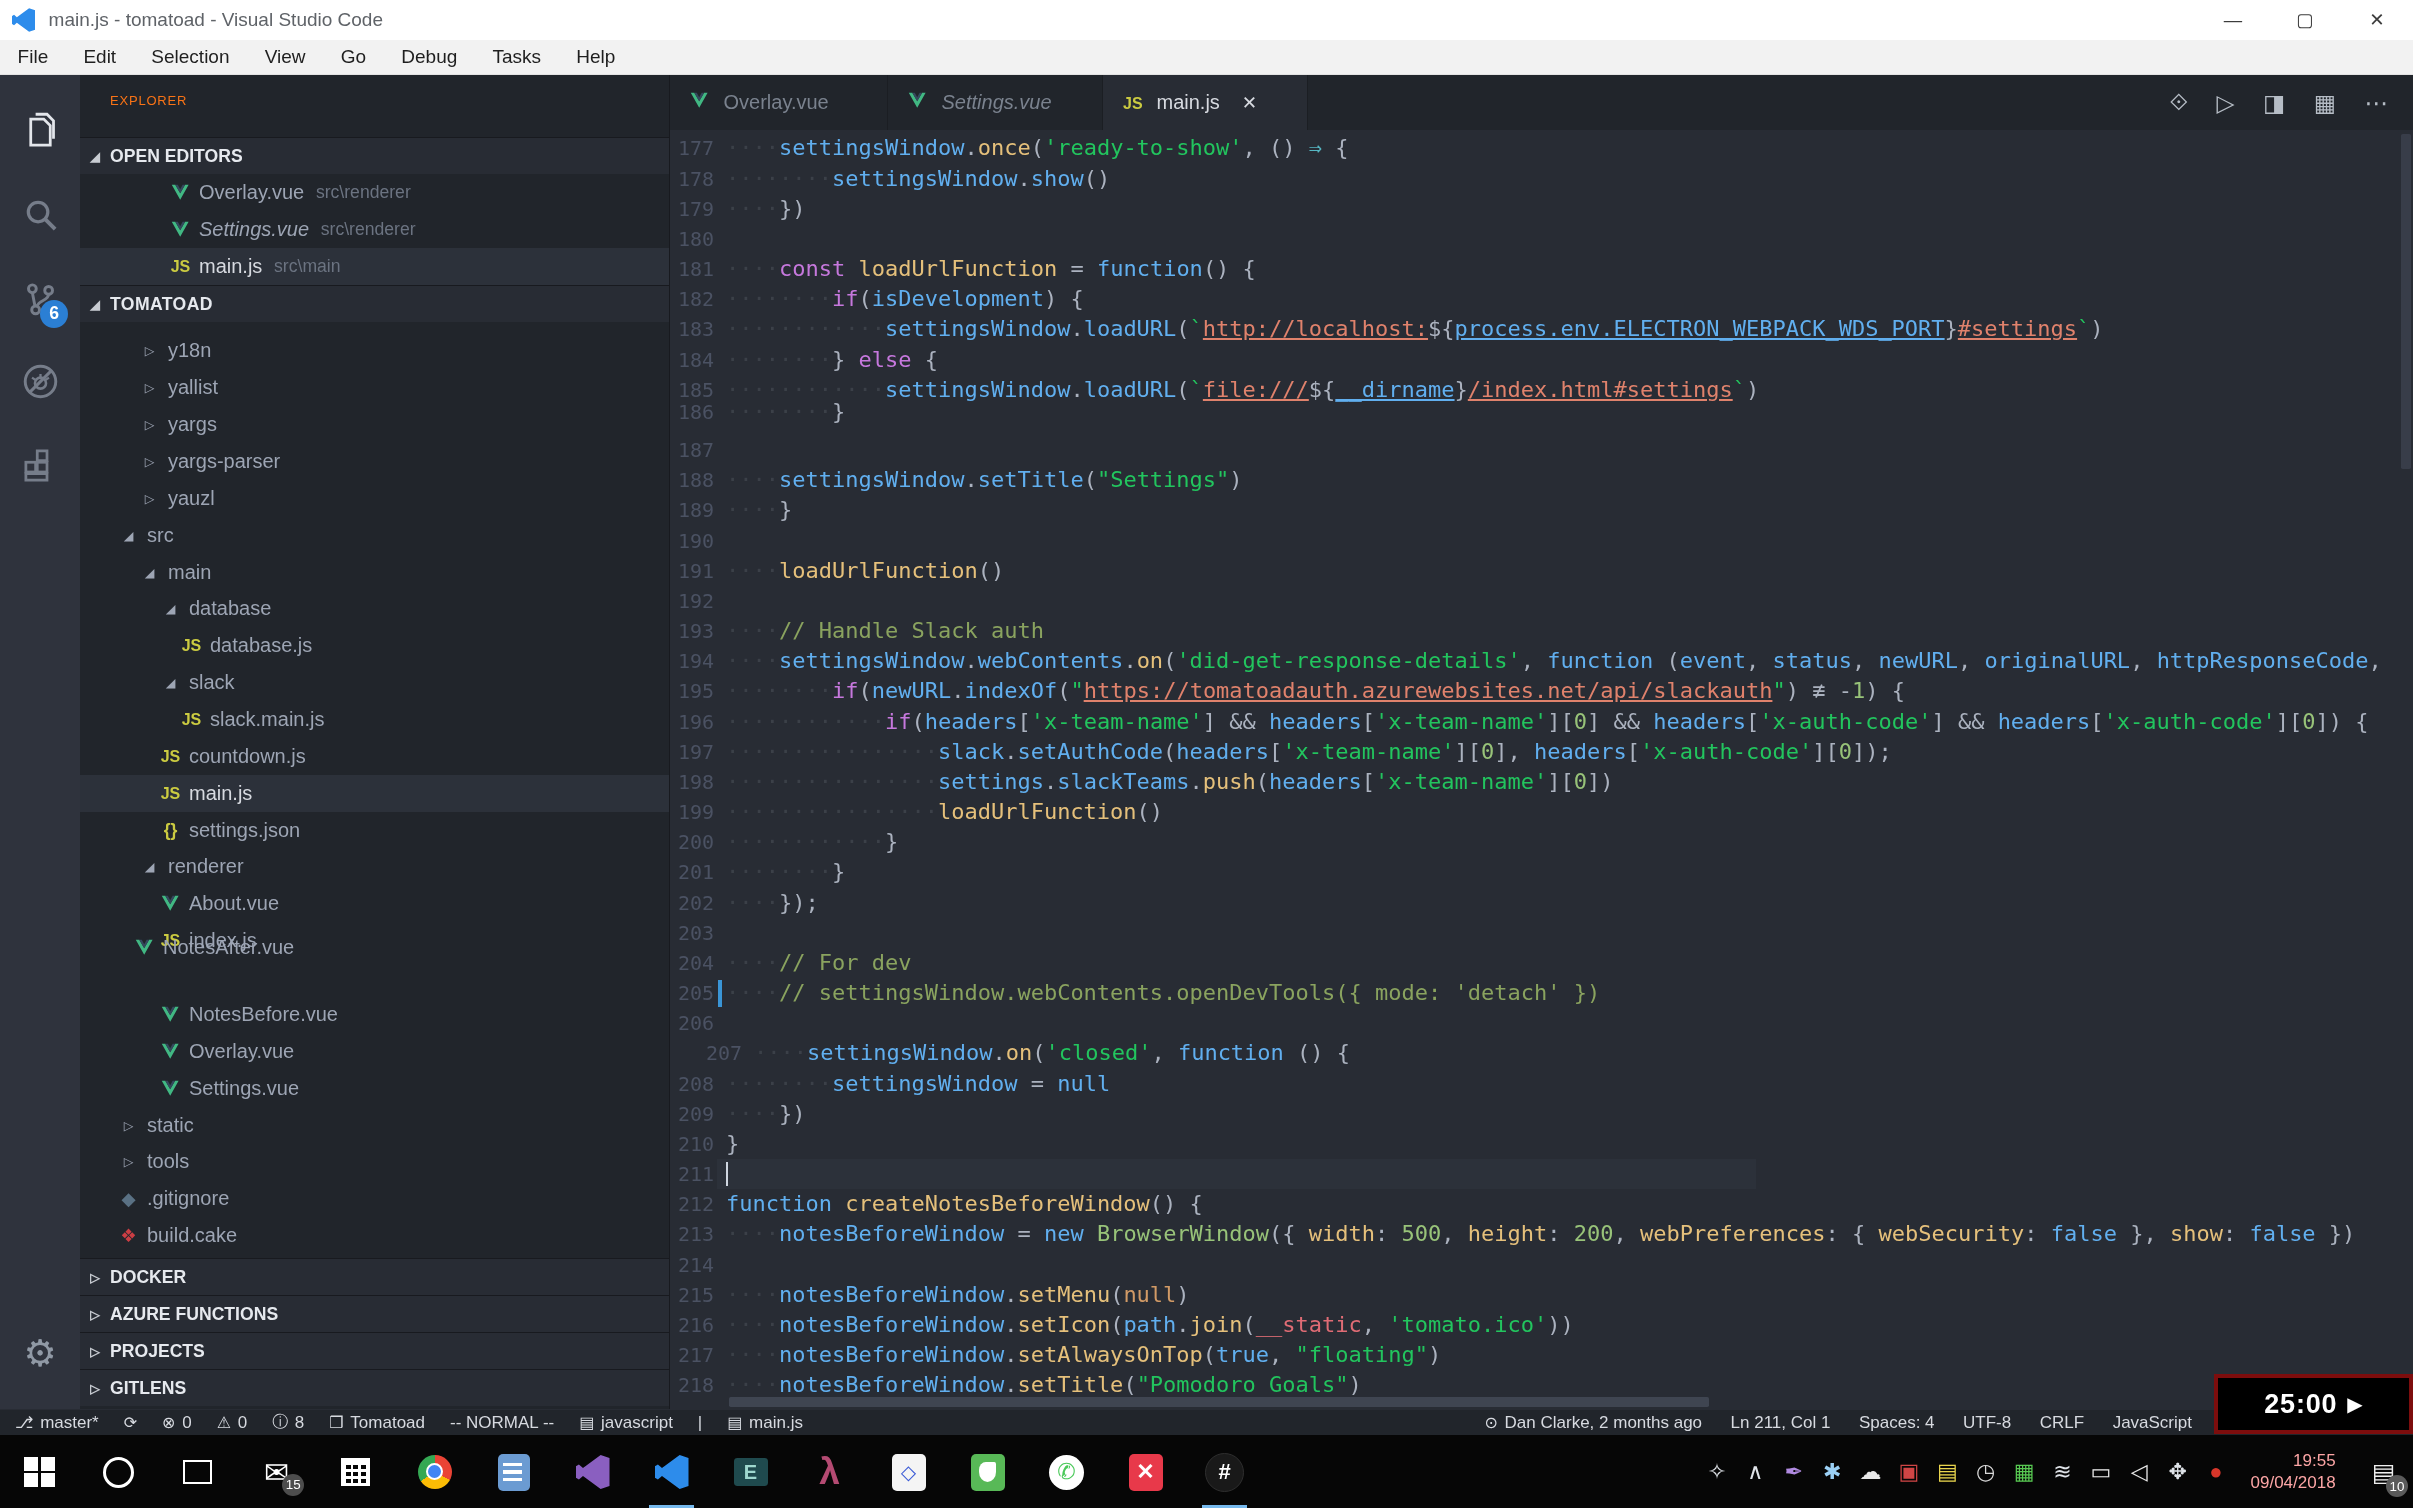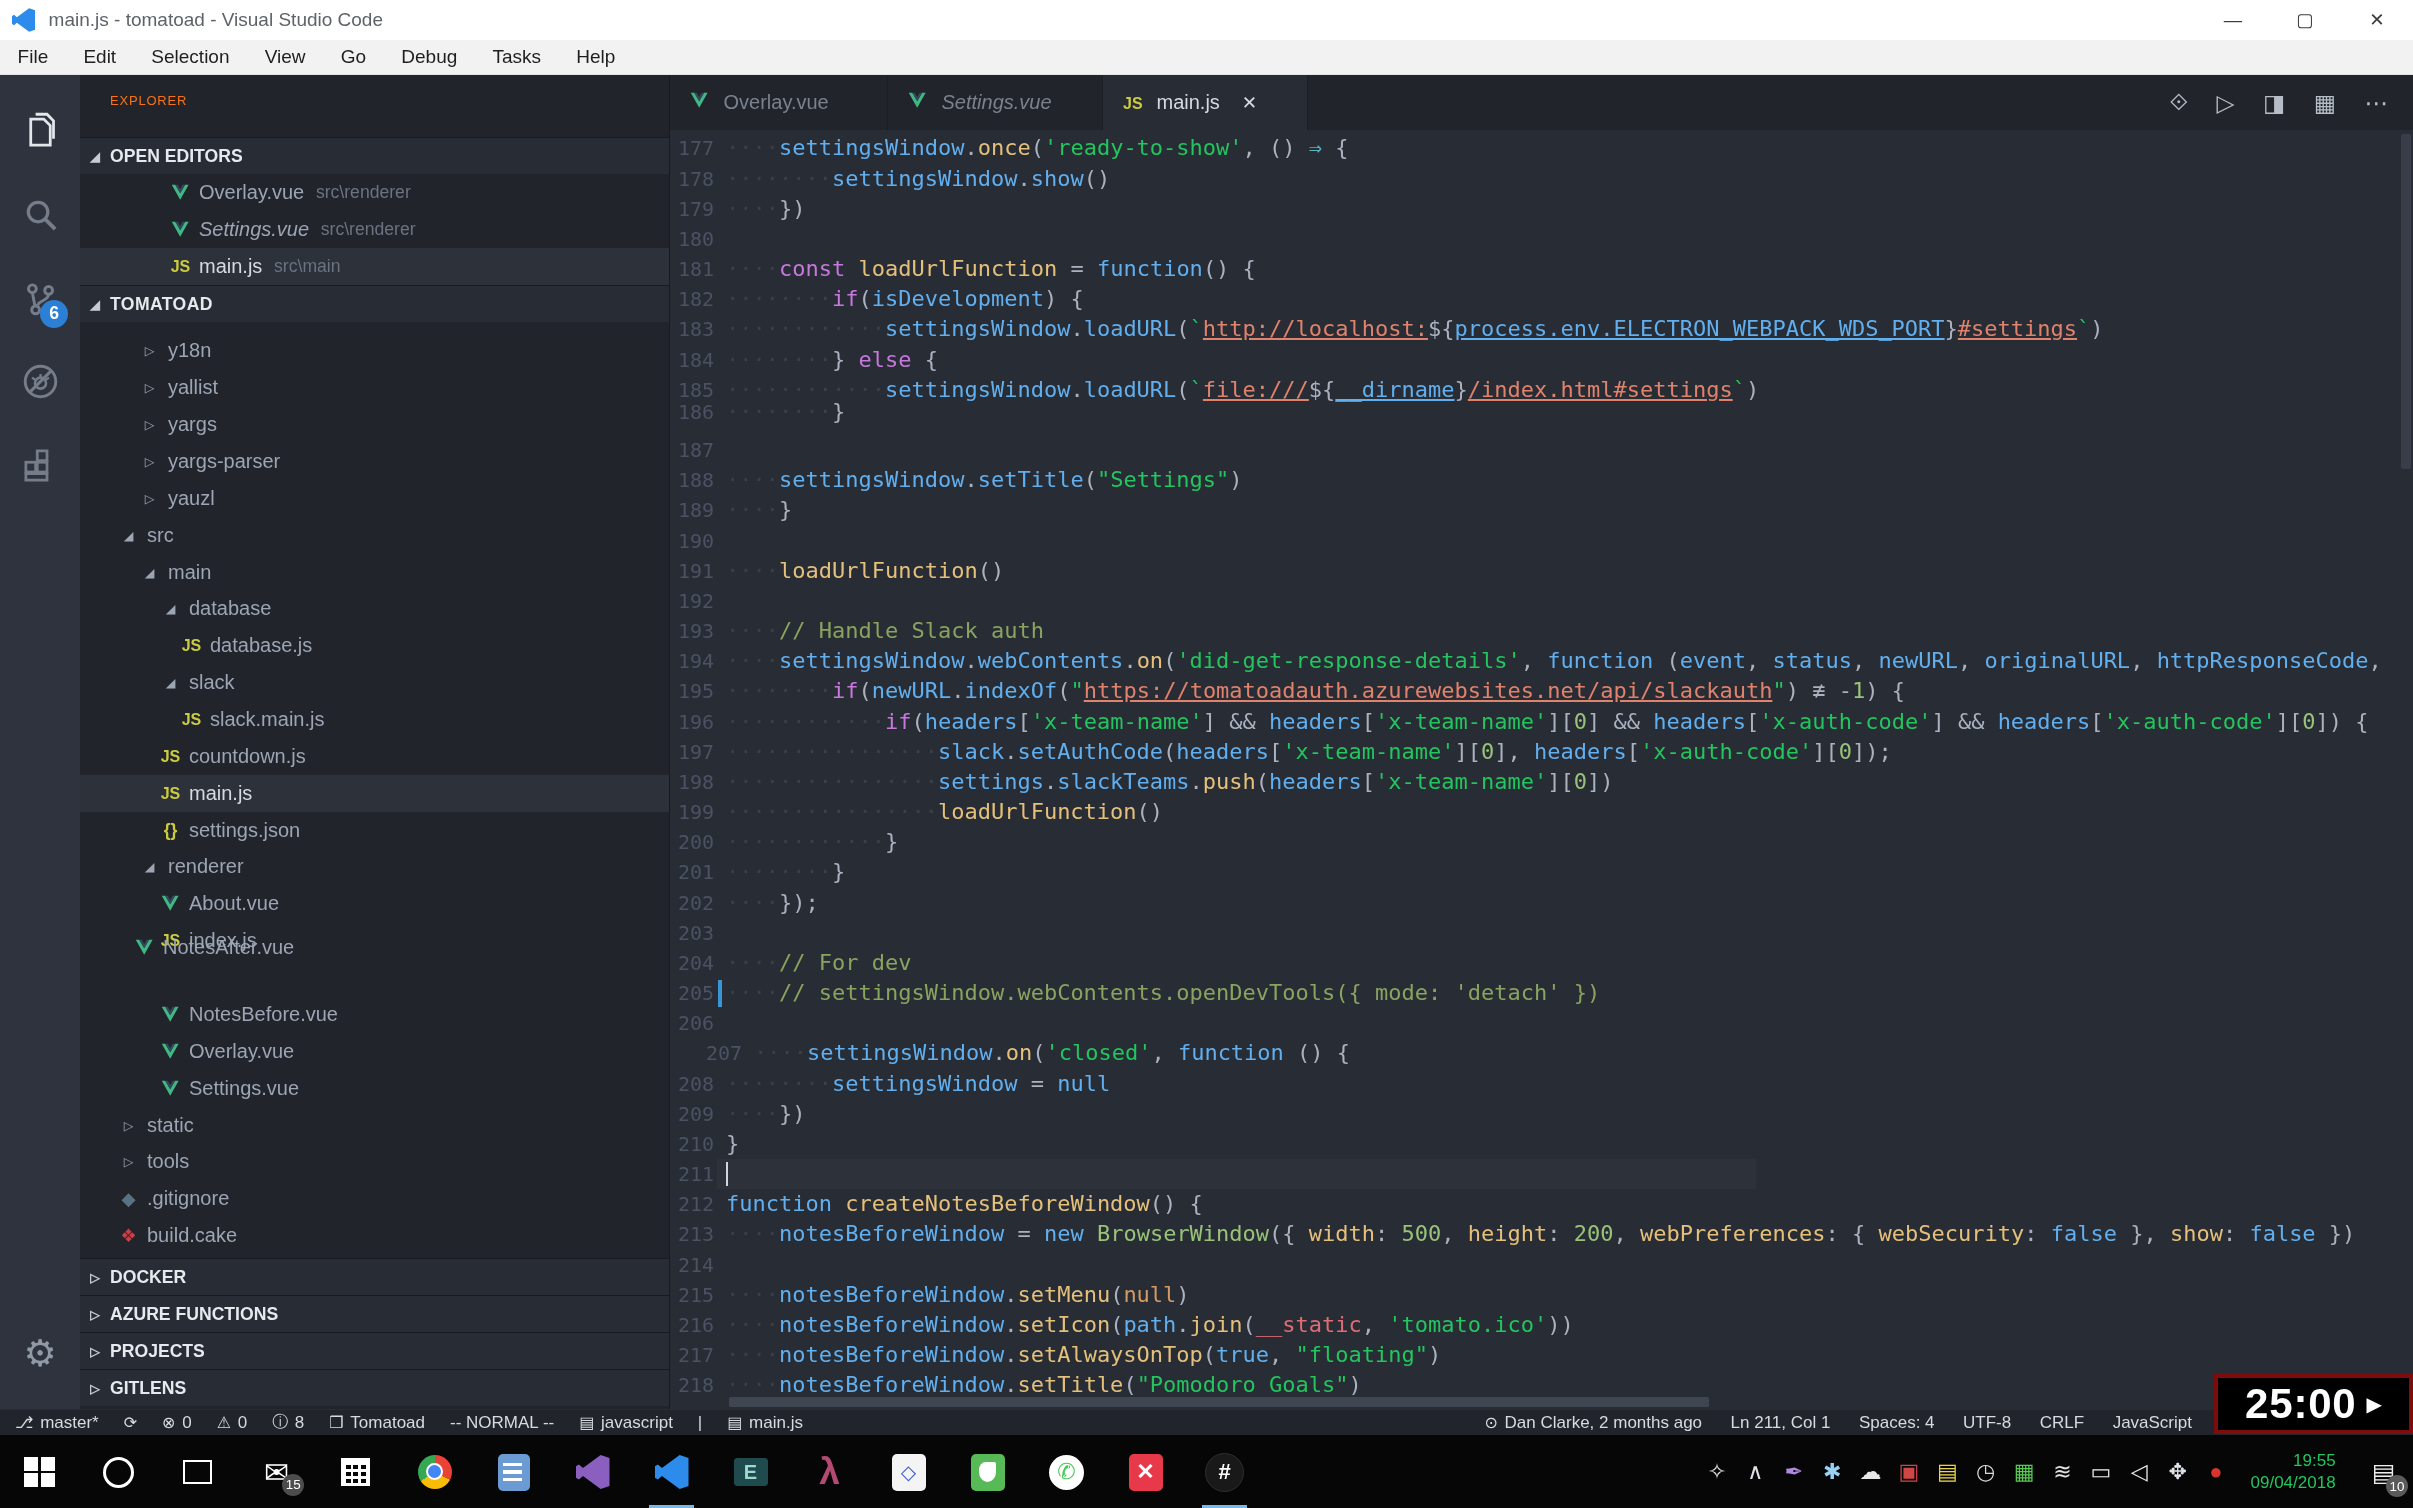--- a/index.html
+++ b/index.html
@@ -63,30 +63,30 @@
   #vscroll{position:absolute;right:1.7px;top:59px;width:10px;height:335px;background:#4b5363;opacity:.45;border-radius:1.7px;}
   #hscroll{position:absolute;left:59px;bottom:1.7px;width:980px;height:10px;background:#565e6d;opacity:.5;border-radius:1.7px;}
   
   #statusbar{position:absolute;left:0;top:1410px;width:100%;height:25px;background:#21252b;display:flex;align-items:center;color:#d7dae0;font-size:17px;}
   #status-left{display:flex;align-items:center;gap:25px;margin-left:15px;}
   #status-right{display:flex;align-items:center;gap:28.5px;margin-left:auto;padding-right:221px;}
   .seg{display:flex;align-items:center;gap:6.7px;white-space:nowrap;}
   .seg .sic{font-size:16px;}
   
   #timer{position:absolute;right:0;top:1374px;width:199px;height:60px;background:#000;border:4.2px solid #7d0d0d;box-sizing:border-box;display:flex;align-items:center;justify-content:center;z-index:30;}
-  #timer-value{color:#fff;font-size:42px;font-weight:bold;letter-spacing:0.8px;}
+  #timer-value{color:#fff;font-size:27px;font-weight:bold;letter-spacing:0.8px;}
   #timer-play{color:#fff;font-size:20px;margin-left:10px;}
   
   #taskbar{position:absolute;left:0;top:1435px;width:100%;height:74px;background:#060606;display:flex;align-items:center;}
   .tb-app{position:relative;width:79px;height:74px;display:flex;align-items:center;justify-content:center;}
   .tb-underline{position:absolute;bottom:0;left:17px;width:45px;height:4.2px;background:#76b9ed;}
   .tb-badge{position:absolute;right:11.7px;bottom:13.4px;min-width:22px;height:22px;border-radius:11px;background:#4d4d4d;color:#fff;font-size:13.4px;display:flex;align-items:center;justify-content:center;}
   #tray{display:flex;align-items:center;gap:13.4px;margin-left:auto;}
   .tray-ic{font-size:22px;color:#dfe3e8;width:25px;text-align:center;}
-  #clock{color:#22c55e;font-size:17px;text-align:right;line-height:22px;margin:0 18.4px 0 22px;}
+  #clock{color:#fca5a5;font-size:17px;text-align:right;line-height:22px;margin:0 18.4px 0 22px;}
   #notif{position:relative;width:59px;height:74px;display:flex;align-items:center;justify-content:center;color:#eee;font-size:25px;}
   #notif .tb-badge{right:5px;bottom:11.7px;background:#5a5a5a;}
   
   .win-grid{display:grid;grid-template-columns:14.2px 14.2px;grid-template-rows:14.2px 14.2px;gap:2.5px;}
   .win-grid div{background:#fff;}
   .ring{width:25px;height:25px;border:3.4px solid #fff;border-radius:50%;}
   .tv-rect{width:25px;height:20px;border:2.5px solid #fff;}
   .chrome{width:34px;height:34px;border-radius:50%;background:conic-gradient(#ea4335 0 33%,#fbbc05 33% 66%,#34a853 66% 100%);position:relative;}
   .chrome:after{content:"";position:absolute;left:8.4px;top:8.4px;width:17px;height:17px;border-radius:50%;background:#4285f4;border:2.5px solid #fff;box-sizing:border-box;}
   .bluelist{width:32px;height:37px;border-radius:5px;background:#6b9bd2;display:flex;flex-direction:column;justify-content:center;gap:4.2px;padding-left:5.9px;box-sizing:border-box;}

